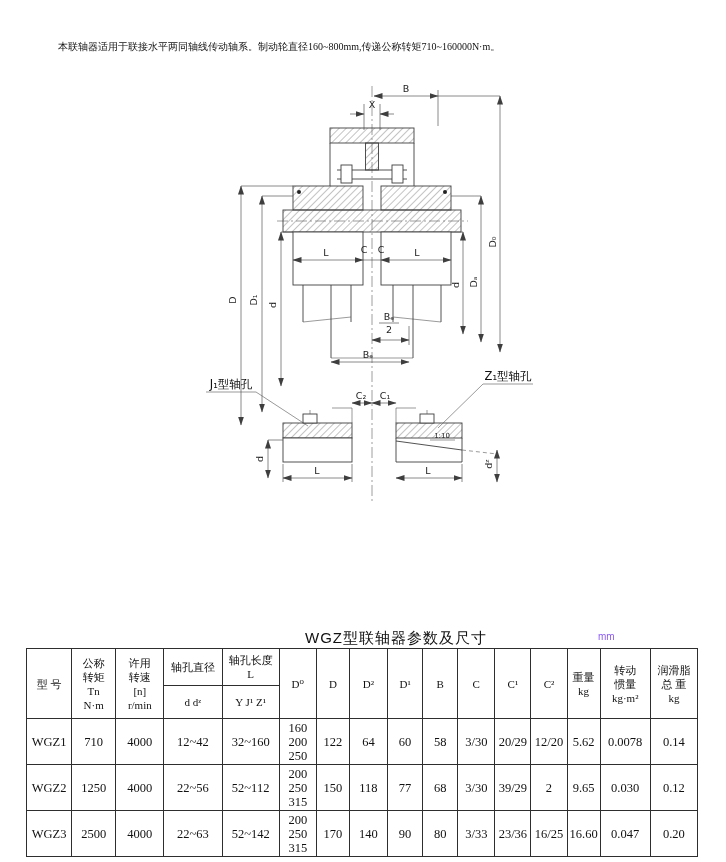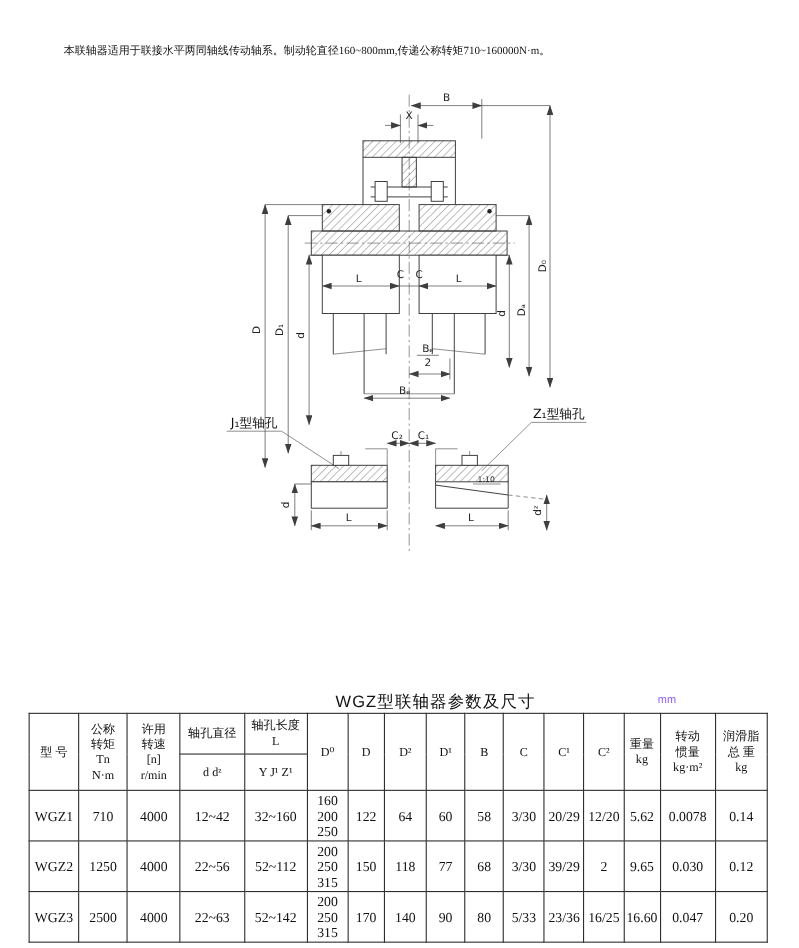--- a/index.html
+++ b/index.html
@@ -300,21 +300,21 @@
         <td>4000</td>
         <td>22~63</td>
         <td>52~142</td>
         <td>200
 250
 315</td>
         <td>170</td>
         <td>140</td>
         <td>90</td>
         <td>80</td>
-        <td>5/33</td>
+        <td>3/33</td>
         <td>23/36</td>
         <td>16/25</td>
         <td>16.60</td>
         <td>0.047</td>
         <td>0.20</td>
       </tr>
     </tbody>
   </table>
 
 </div>

